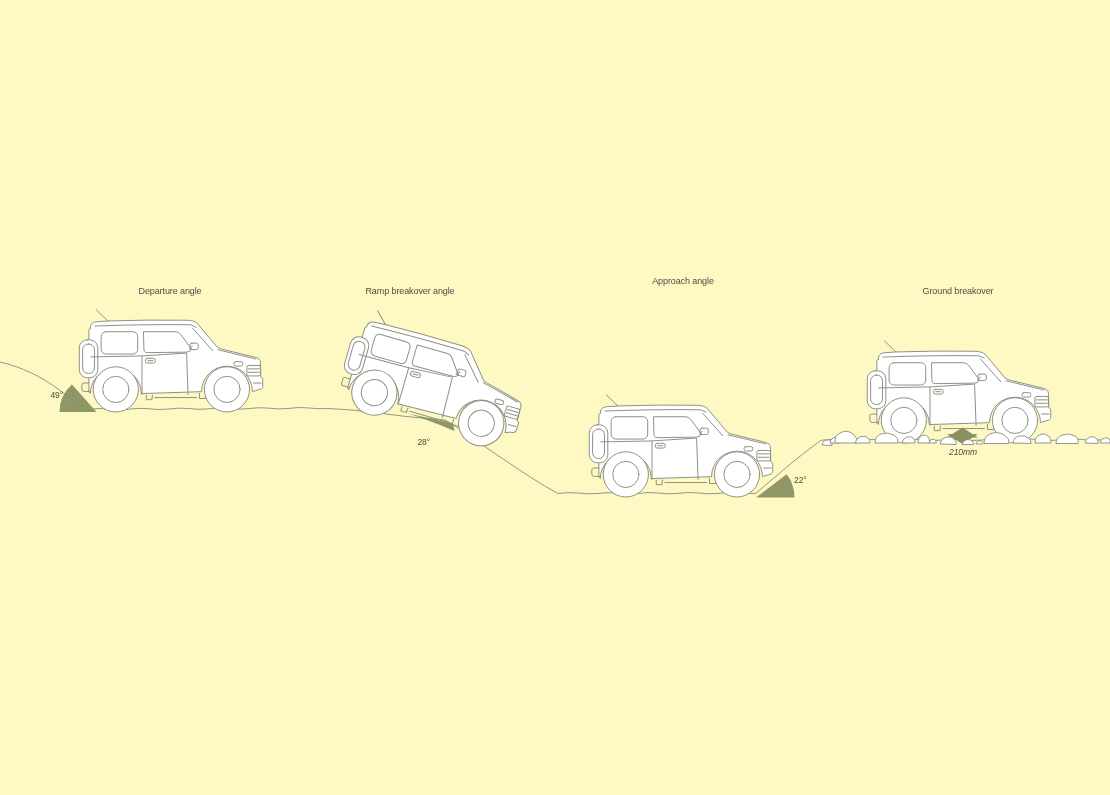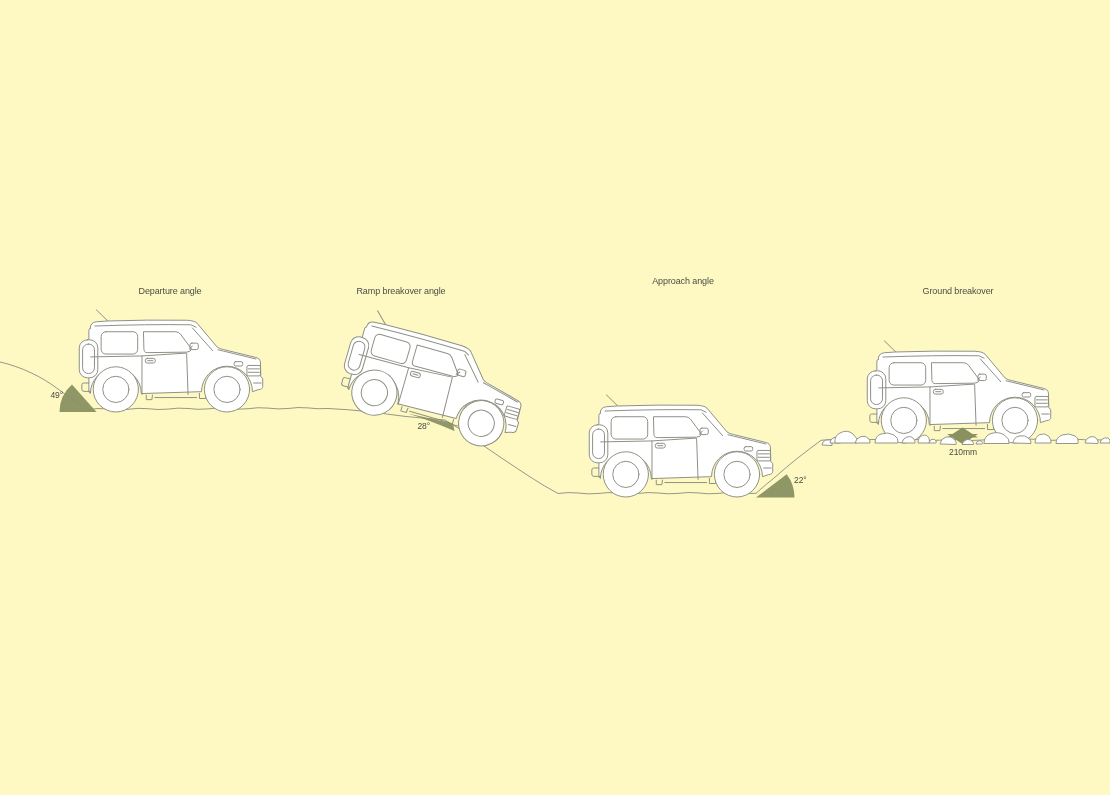--- a/index.html
+++ b/index.html
@@ -10,21 +10,21 @@
   #artwork{position:absolute;left:0;top:0;}
   .panel-label{
     position:absolute;white-space:nowrap;color:#4b4d44;
     font-size:9px;letter-spacing:-0.1px;transform:translateX(-50%);
   }
   .value-label{
     position:absolute;white-space:nowrap;color:#4b4d44;
     font-size:8.5px;letter-spacing:-0.1px;
   }
   .anchor-right{transform:translateX(-100%);}
-  .anchor-center{transform:translateX(-50%);}
+  .anchor-center{transform:translateX(-50%);font-style:italic;}
 </style>
 </head>
 <body>
 
 <div id="stage">
 
   <svg id="artwork" width="1110" height="795" viewBox="0 0 1110 795">
     <defs>
       <g id="jimny" stroke="#8f9186" stroke-width="1.05" fill="none" stroke-linecap="round" stroke-linejoin="round">
 
@@ -111,21 +111,21 @@
       <path d="M984,443.5 Q984,436 991,433.5 Q999,431 1005,435.5 Q1010,439 1009,443.5 Z"></path>
       <path d="M1013,443 Q1013.5,437.5 1019,436 Q1025,434.5 1029,438.5 Q1031.5,441 1031,443.5 Z"></path>
       <path d="M1035,443 Q1035,436.5 1040,434.5 Q1045,432.5 1049,436.5 Q1051.5,439.5 1051,443 Z"></path>
       <path d="M1056,443.5 Q1056,437.5 1062,435 Q1069,432.5 1075,436 Q1079,438.5 1078,443.5 Z"></path>
       <path d="M1085,443 Q1085.5,438.5 1090,437 Q1095,435.5 1097.5,440 Q1098.5,442 1098,443.5 Z"></path>
       <path d="M1100,443 Q1100.5,439 1104.5,438 Q1108.5,437 1110,440 L1110,443 Z"></path>
     </g>
   </svg>
 
   <div class="panel-label" style="left:170px;top:286px">Departure angle</div>
-  <div class="panel-label" style="left:401px;top:286px">Ramp breakover angle</div>
+  <div class="panel-label" style="left:410px;top:286px">Ramp breakover angle</div>
   <div class="panel-label" style="left:683px;top:276px">Approach angle</div>
   <div class="panel-label" style="left:958px;top:286px">Ground breakover</div>
 
   <div class="value-label anchor-right" style="left:63px;top:390px">49°</div>
-  <div class="value-label anchor-right" style="left:430px;top:421px">28°</div>
+  <div class="value-label anchor-right" style="left:430px;top:437px">28°</div>
   <div class="value-label" style="left:794px;top:475px">22°</div>
   <div class="value-label anchor-center" style="left:963px;top:447px">210mm</div>
 </div>
 
 </body></html>

